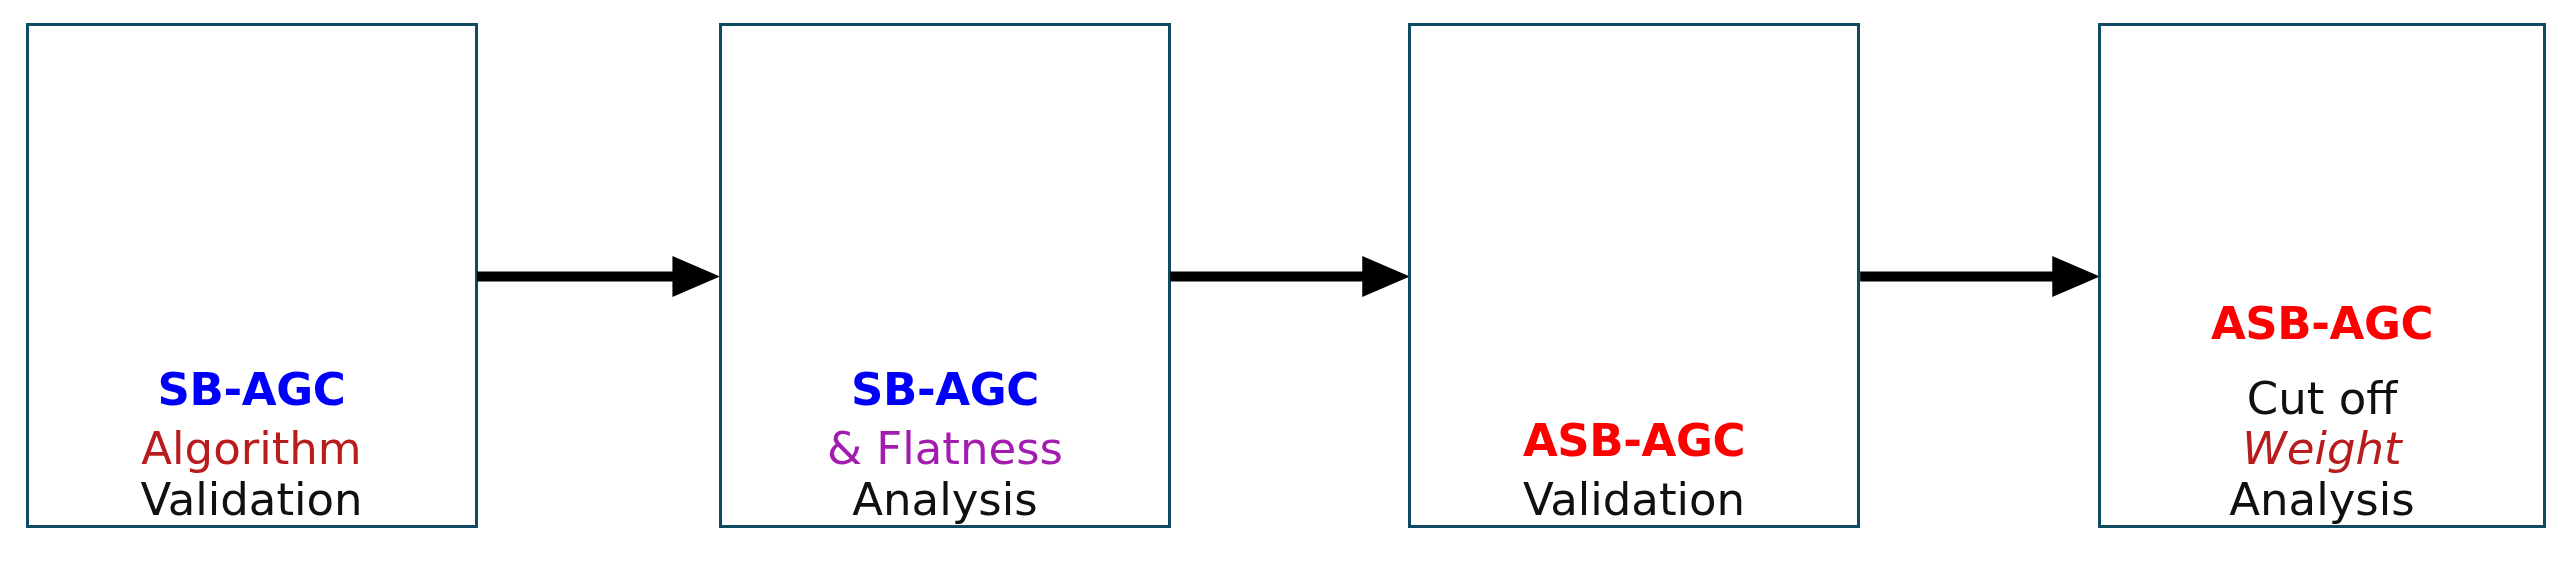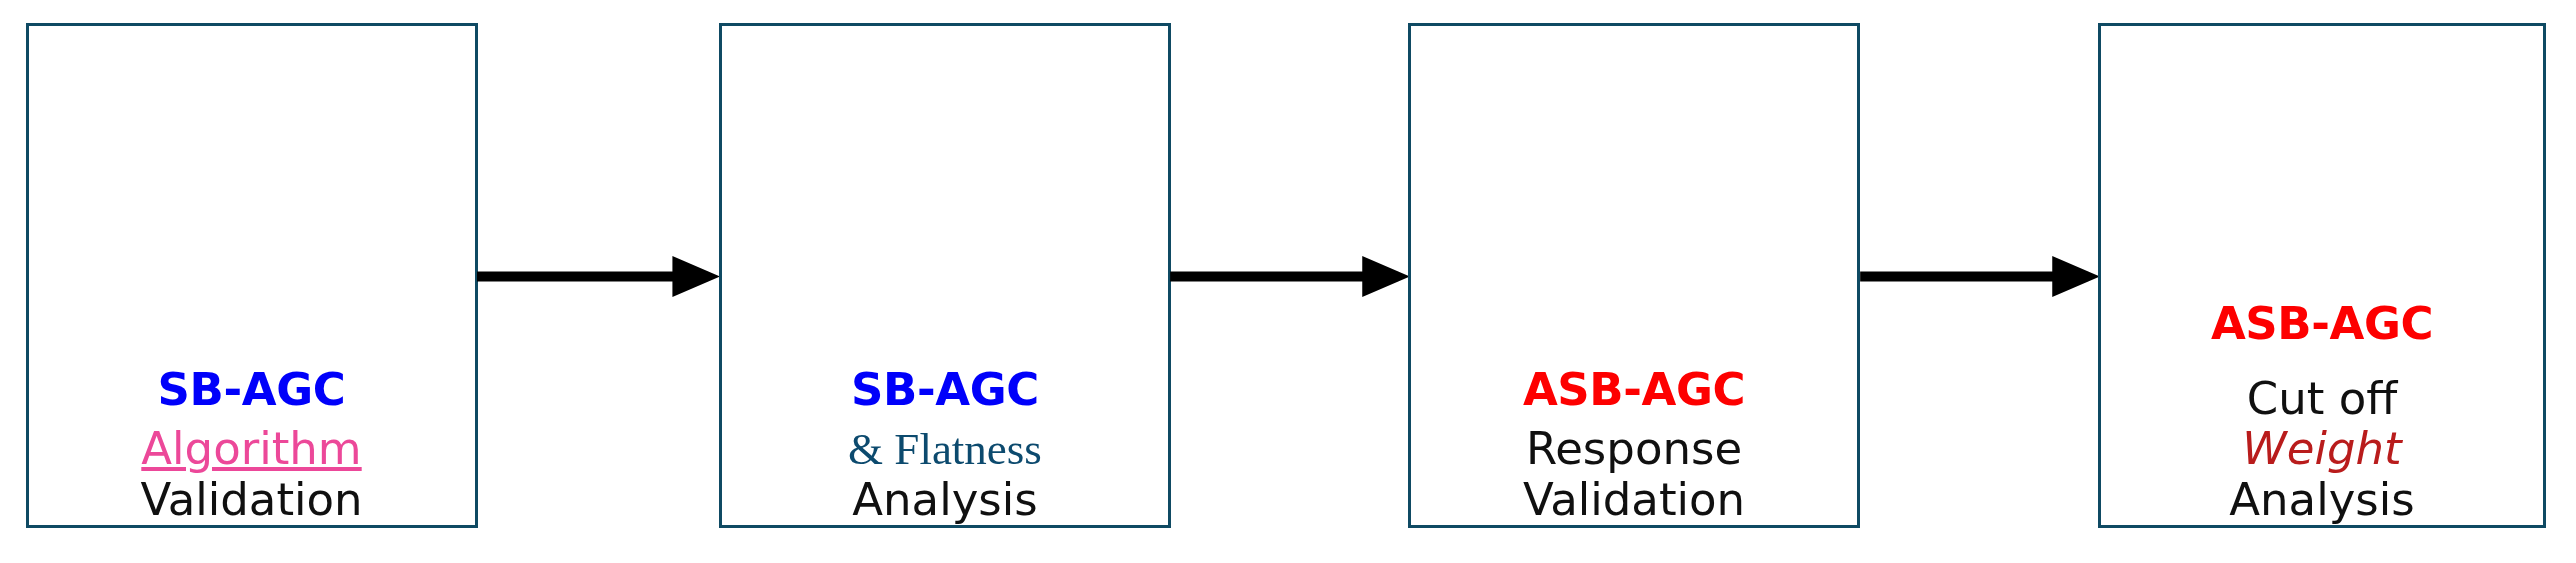--- a/index.html
+++ b/index.html
@@ -74,49 +74,48 @@
   .arrow svg { display: block; }
 </style>
 </head>
 <body>
 
 <div id="diagram" style="background: rgb(255, 255, 255);">
 
   <div class="node" id="node-1" style="left: 25.5px; top: 23px; width: 452px; height: 505px; border-color: rgb(15, 74, 99); background: rgb(255, 255, 255);">
     <div class="node-inner">
       <div class="node-title blue" style="color: rgb(0, 0, 250);">SB-AGC</div>
-      <div class="node-line" style="color: #ec4899; text-decoration: underline;">Algorithm</div>
+      <div class="node-line" style="color: #b91c1c;">Algorithm</div>
       <div class="node-line" style="color: rgb(16, 16, 16);">Validation</div>
     </div>
   </div>
 
   <div class="arrow" id="arrow-1" style="left:477px; top:251px; width:243px;">
     <svg width="243" height="51" viewBox="0 0 286 60" xmlns="http://www.w3.org/2000/svg">
       <path d="M0 24 L230 24 L230 6 L286 30 L230 54 L230 36 L0 36 Z" fill="#000000"></path>
     </svg>
   </div>
 
   <div class="node" id="node-2" style="left: 719px; top: 23px; width: 452px; height: 505px; border-color: rgb(15, 74, 99); background: rgb(255, 255, 255);">
     <div class="node-inner">
       <div class="node-title blue" style="color: rgb(0, 0, 250);">SB-AGC</div>
-      <div class="node-line" style="color: #0c4a6e; font-family: Liberation Serif, serif;">&amp; Flatness</div>
+      <div class="node-line" style="color: #a21caf;">&amp; Flatness</div>
       <div class="node-line" style="color: rgb(16, 16, 16);">Analysis</div>
     </div>
   </div>
 
   <div class="arrow" id="arrow-2" style="left:1170px; top:251px; width:240px;">
     <svg width="240" height="51" viewBox="0 0 282 60" xmlns="http://www.w3.org/2000/svg">
       <path d="M0 24 L226 24 L226 6 L282 30 L226 54 L226 36 L0 36 Z" fill="#000000"></path>
     </svg>
   </div>
 
   <div class="node" id="node-3" style="left: 1408px; top: 23px; width: 452px; height: 505px; border-color: rgb(15, 74, 99); background: rgb(255, 255, 255);">
     <div class="node-inner">
       <div class="node-title red" style="color: rgb(253, 0, 0);">ASB-AGC</div>
-      <div class="node-line" style="color: rgb(16, 16, 16);">Response</div>
       <div class="node-line" style="color: rgb(16, 16, 16);">Validation</div>
     </div>
   </div>
 
   <div class="arrow" id="arrow-3" style="left:1860px; top:251px; width:240px;">
     <svg width="240" height="51" viewBox="0 0 282 60" xmlns="http://www.w3.org/2000/svg">
       <path d="M0 24 L226 24 L226 6 L282 30 L226 54 L226 36 L0 36 Z" fill="#000000"></path>
     </svg>
   </div>
 

